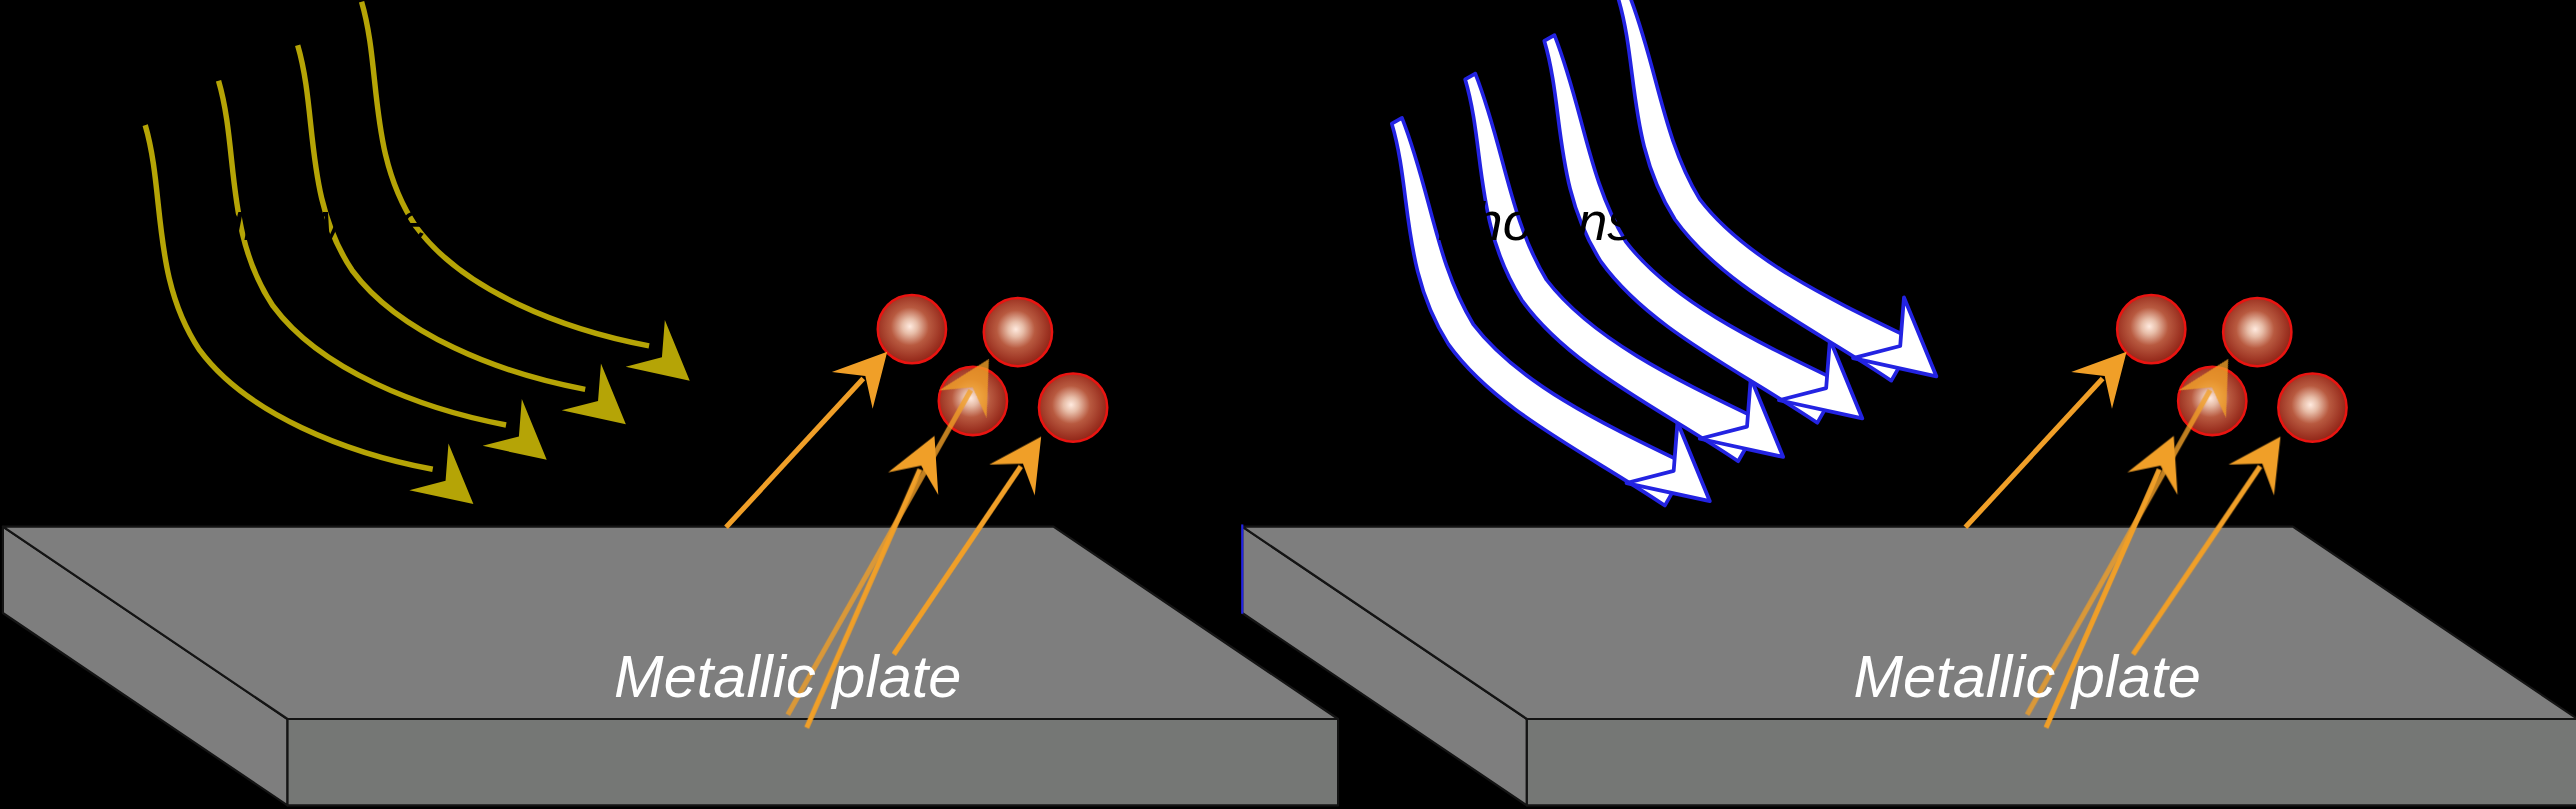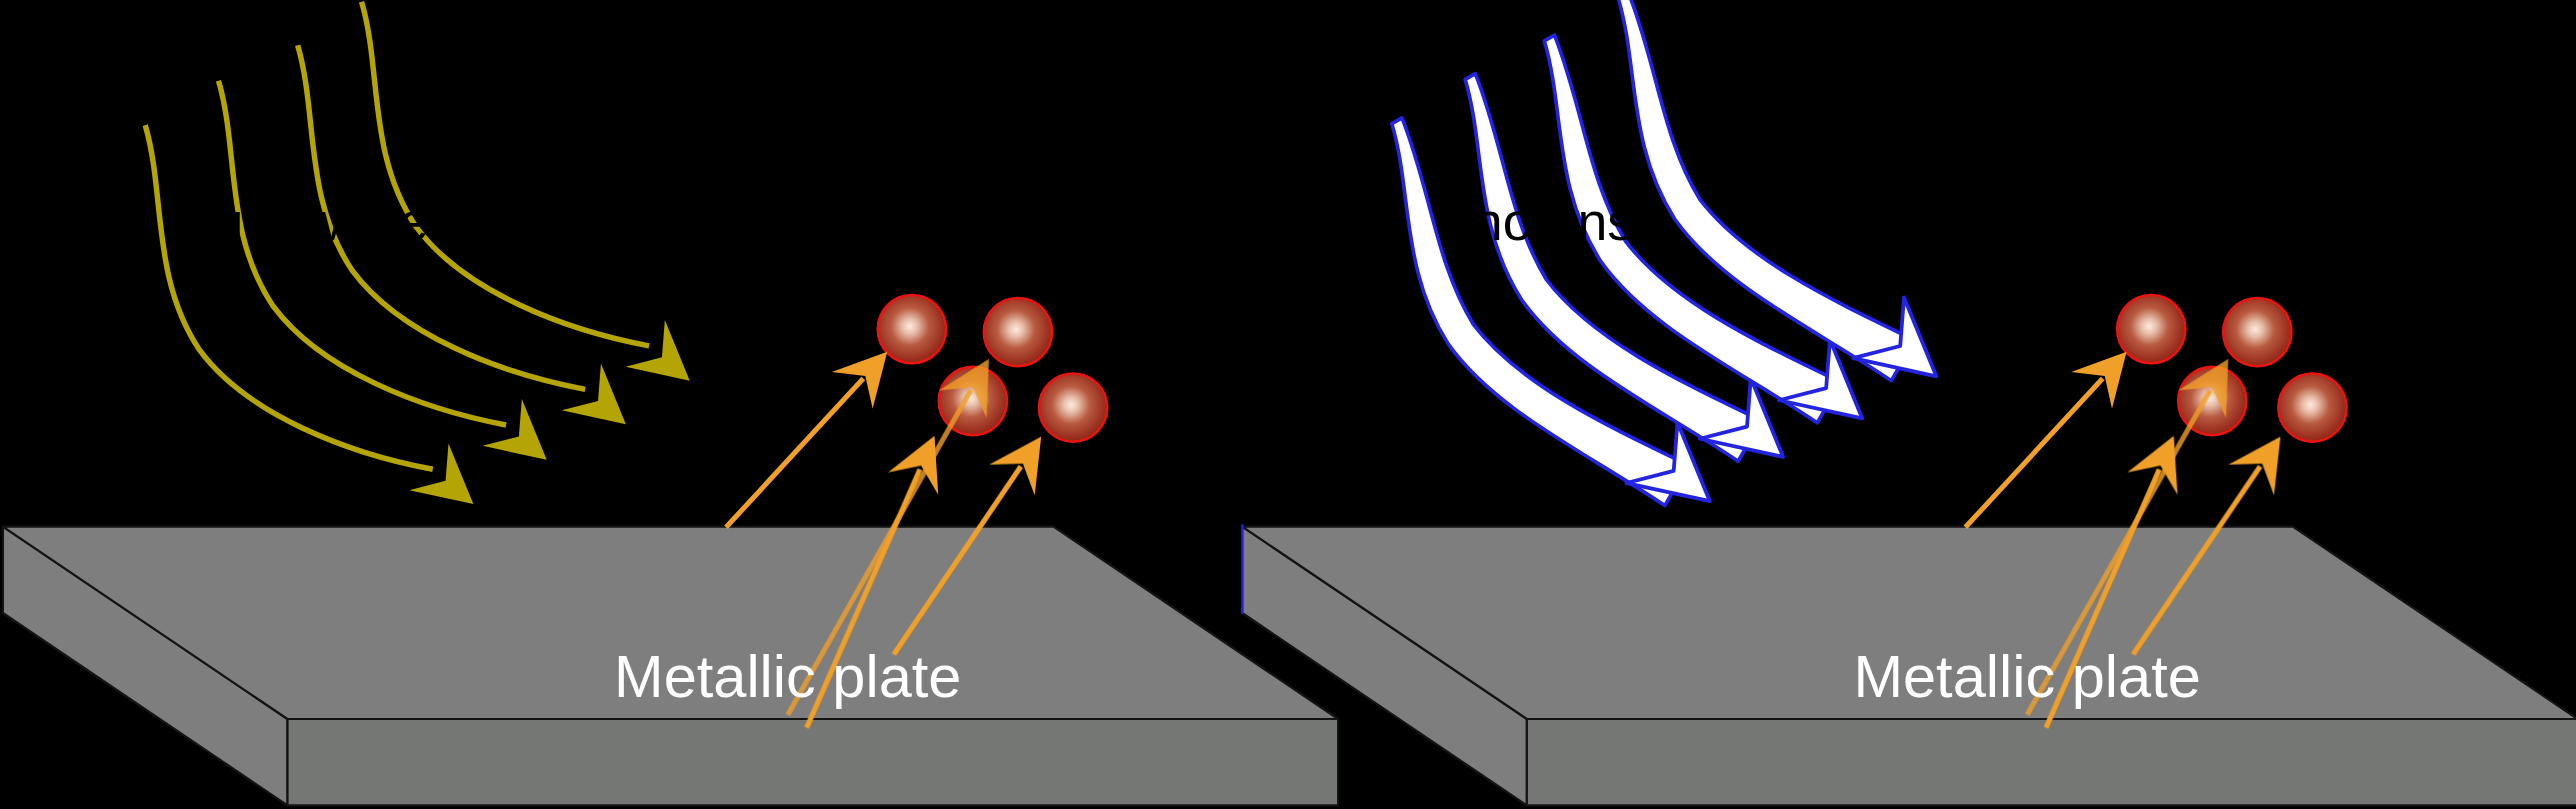--- a/index.html
+++ b/index.html
@@ -1,16 +1,16 @@
 <!DOCTYPE html>
 <html style="--background: #000000; --light-wave-yellow: #b5a406; --photon-outline-blue: #2323e2; --photon-fill: #ffffff; --electron-arrow-orange: #f09f28; --electron-ring-red: #ea1411; --electron-body-red: #9d3322; --plate-top-gray: #7e7e7e; --plate-front-gray: #757775; --plate-label-white: #ffffff; --light-label-black: #000000;font-size:11.6px"><head>
 <meta charset="utf-8">
 <style>
   html,body{margin:0;padding:0;background:#000;}
-  .stage{width:2576px;height:810px;position:relative;overflow:hidden;background:var(--background,#000);}
+  .stage{width:2576px;height:810px;position:relative;overflow:hidden;background:var(--background,#000);font-style:italic;}
   svg{display:block;}
   text{font-family:"Liberation Sans",sans-serif;}
   .wave-shaft{stroke:var(--light-wave-yellow,#b5a406);stroke-width:7.5;fill:none;}
   .head-yellow{fill:var(--light-wave-yellow,#b5a406);stroke:none;}
   .ribbon{fill:var(--photon-fill,#ffffff);stroke:var(--photon-outline-blue,#2323e2);stroke-width:5;stroke-linejoin:round;}
   .head-blue{fill:var(--photon-fill,#ffffff);stroke:var(--photon-outline-blue,#2323e2);stroke-width:4;stroke-linejoin:round;}
   .orange-shaft{stroke:var(--electron-arrow-orange,#f09f28);stroke-width:7;fill:none;}
   .head-orange{fill:var(--electron-arrow-orange,#f09f28);stroke:none;}
   .plate-top{fill:var(--plate-top-gray,#7e7e7e);stroke:#141414;stroke-width:3;stroke-linejoin:round;}
   .plate-front{fill:var(--plate-front-gray,#757775);stroke:#141414;stroke-width:3;stroke-linejoin:round;}

